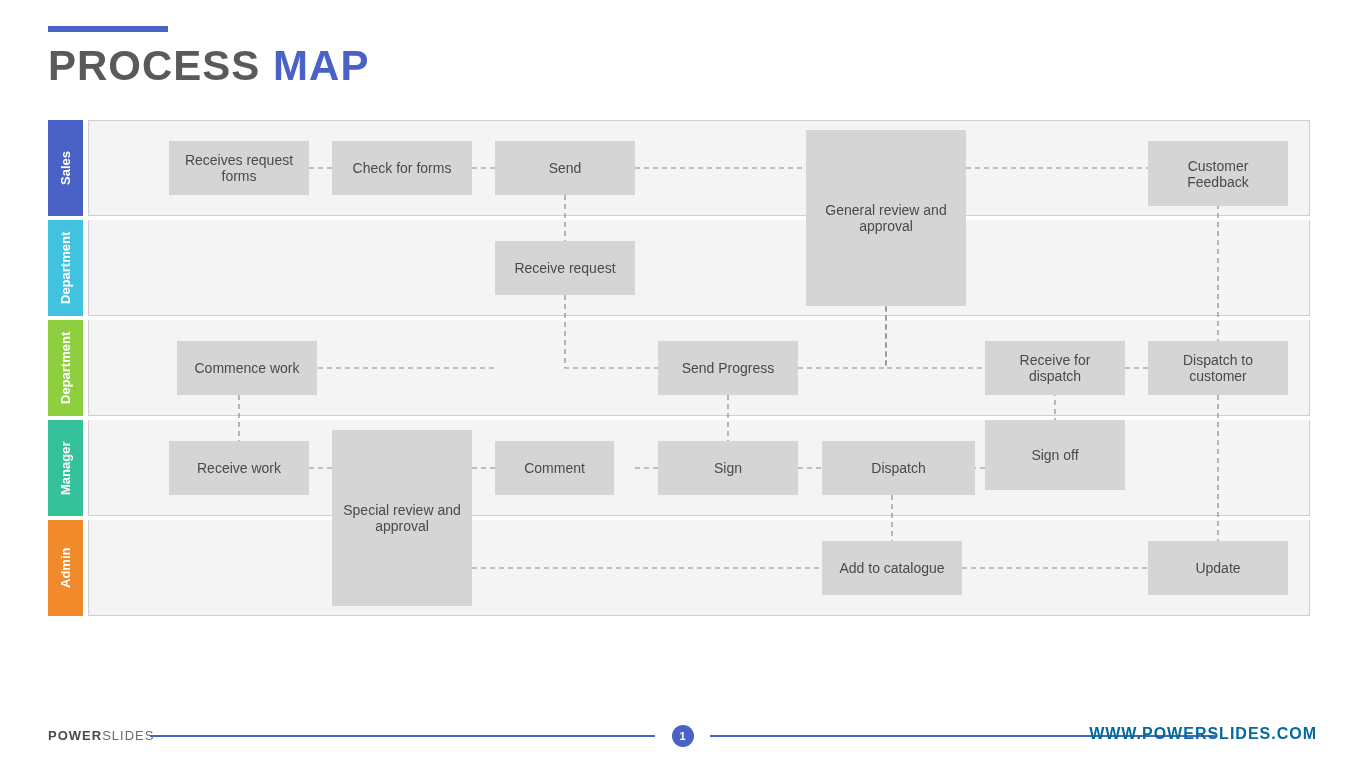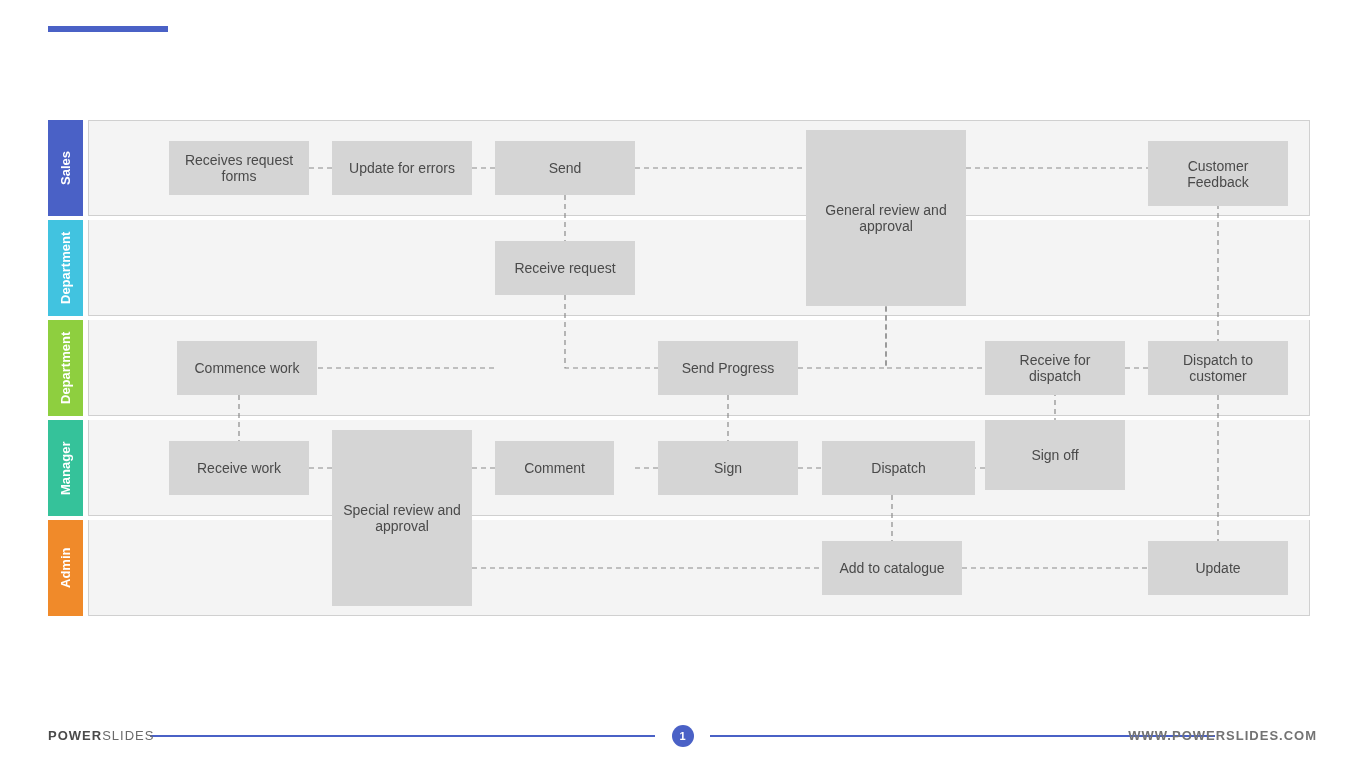--- a/index.html
+++ b/index.html
@@ -6,29 +6,33 @@
   .page{position:relative;width:1365px;height:767px;background:#fff;}
   .accent-bar{position:absolute;top:26px;left:48px;width:120px;height:6px;background:#4a61c6;}
   .title{position:absolute;top:42px;left:48px;font-weight:800;font-size:42px;letter-spacing:1px;color:#5a5a5a;}
   .title .t2{color:#4a61c6;}
   .swimlane{position:absolute;background:#f4f4f4;box-sizing:border-box;}
   .lane-label{position:absolute;display:flex;align-items:center;justify-content:center;color:#fff;font-size:13px;font-weight:600;writing-mode:vertical-rl;transform:rotate(180deg);}
   .box{position:absolute;background:#d5d5d5;display:flex;align-items:center;justify-content:center;text-align:center;font-size:14px;color:#4a4a4a;padding:0 8px;box-sizing:border-box;}
   svg.connectors{position:absolute;top:0;left:0;width:1365px;height:767px;pointer-events:none;}
   .footer-left{position:absolute;left:48px;bottom:24px;font-size:13px;font-weight:800;letter-spacing:1px;color:#4a4a4a;}
   .footer-left .s2{font-weight:500;color:#6a6a6a;}
-  .footer-right{position:absolute;right:48px;bottom:24px;font-size:13px;font-weight:800;letter-spacing:1px;color:#737373;}
+  .footer-right{position:absolute;right:48px;bottom:24px;font-size:16px;font-weight:800;letter-spacing:1px;color:#0369a1;}
   .pagenum{position:absolute;left:50%;bottom:20px;transform:translateX(-50%);width:22px;height:22px;border-radius:50%;background:#4a61c6;color:#fff;font-size:11px;display:flex;align-items:center;justify-content:center;font-weight:700;}
   .footer-line{position:absolute;bottom:30px;height:2px;background:#4a61c6;}
 </style>
 </head>
 <body>
 
 <div class="page">
   <div class="accent-bar"></div>
+  <div class="title">
+    <span>PROCESS</span>
+    <span class="t2">MAP</span>
+  </div>
 
   <div id="lanes-host">
       <div class="lane-label" style="left: 48px; top: 120px; width: 35px; height: 96px; background: rgb(74, 97, 198);">Sales</div>
       <div class="swimlane" style="left: 88px; top: 120px; width: 1222px; height: 96px; border: 1px solid rgb(208, 208, 208);"></div>
       <div class="lane-label" style="left: 48px; top: 220px; width: 35px; height: 96px; background: rgb(65, 195, 224);">Department</div>
       <div class="swimlane" style="left: 88px; top: 220px; width: 1222px; height: 96px; border-top: none; border-left: 1px solid rgb(208, 208, 208); border-right: 1px solid rgb(208, 208, 208); border-bottom: 1px solid rgb(208, 208, 208);"></div>
       <div class="lane-label" style="left: 48px; top: 320px; width: 35px; height: 96px; background: rgb(142, 207, 63);">Department</div>
       <div class="swimlane" style="left: 88px; top: 320px; width: 1222px; height: 96px; border-top: none; border-left: 1px solid rgb(208, 208, 208); border-right: 1px solid rgb(208, 208, 208); border-bottom: 1px solid rgb(208, 208, 208);"></div>
       <div class="lane-label" style="left: 48px; top: 420px; width: 35px; height: 96px; background: rgb(53, 194, 154);">Manager</div>
       <div class="swimlane" style="left: 88px; top: 420px; width: 1222px; height: 96px; border-top: none; border-left: 1px solid rgb(208, 208, 208); border-right: 1px solid rgb(208, 208, 208); border-bottom: 1px solid rgb(208, 208, 208);"></div>
@@ -57,21 +61,21 @@
       <path d="M728 395 L728 441" fill="none" stroke="#8a8a8a" stroke-width="1.2" stroke-dasharray="5 4"></path>
       <path d="M472 568 L822 568" fill="none" stroke="#8a8a8a" stroke-width="1.2" stroke-dasharray="5 4"></path>
       <path d="M962 568 L1148 568" fill="none" stroke="#8a8a8a" stroke-width="1.2" stroke-dasharray="5 4"></path>
       <path d="M892 495 L892 541" fill="none" stroke="#8a8a8a" stroke-width="1.2" stroke-dasharray="5 4"></path>
       <path d="M1218 195 L1218 341" fill="none" stroke="#8a8a8a" stroke-width="1.2" stroke-dasharray="5 4"></path>
       <path d="M1218 395 L1218 541" fill="none" stroke="#8a8a8a" stroke-width="1.2" stroke-dasharray="5 4"></path>
     </svg>
 
   <div id="boxes-host">
       <div class="box" style="left: 169px; top: 141px; width: 140px; height: 54px;">Receives request forms</div>
-      <div class="box" style="left: 332px; top: 141px; width: 140px; height: 54px;">Update for errors</div>
+      <div class="box" style="left: 332px; top: 141px; width: 140px; height: 54px;">Check for forms</div>
       <div class="box" style="left: 495px; top: 141px; width: 140px; height: 54px;">Send</div>
       <div class="box" style="left: 1148px; top: 141px; width: 140px; height: 65px;">Customer Feedback</div>
       <div class="box" style="left: 806px; top: 130px; width: 160px; height: 176px;">General review and approval</div>
       <div class="box" style="left: 495px; top: 241px; width: 140px; height: 54px;">Receive request</div>
       <div class="box" style="left: 169px; top: 341px; width: 140px; height: 54px; margin-left: 8px;">Commence work</div>
       <div class="box" style="left: 658px; top: 341px; width: 140px; height: 54px;">Send Progress</div>
       <div class="box" style="left: 985px; top: 341px; width: 140px; height: 54px;">Receive for dispatch</div>
       <div class="box" style="left: 1148px; top: 341px; width: 140px; height: 54px;">Dispatch to customer</div>
       <div class="box" style="left: 169px; top: 441px; width: 140px; height: 54px;">Receive work</div>
       <div class="box" style="left: 332px; top: 430px; width: 140px; height: 176px;">Special review and approval</div>

